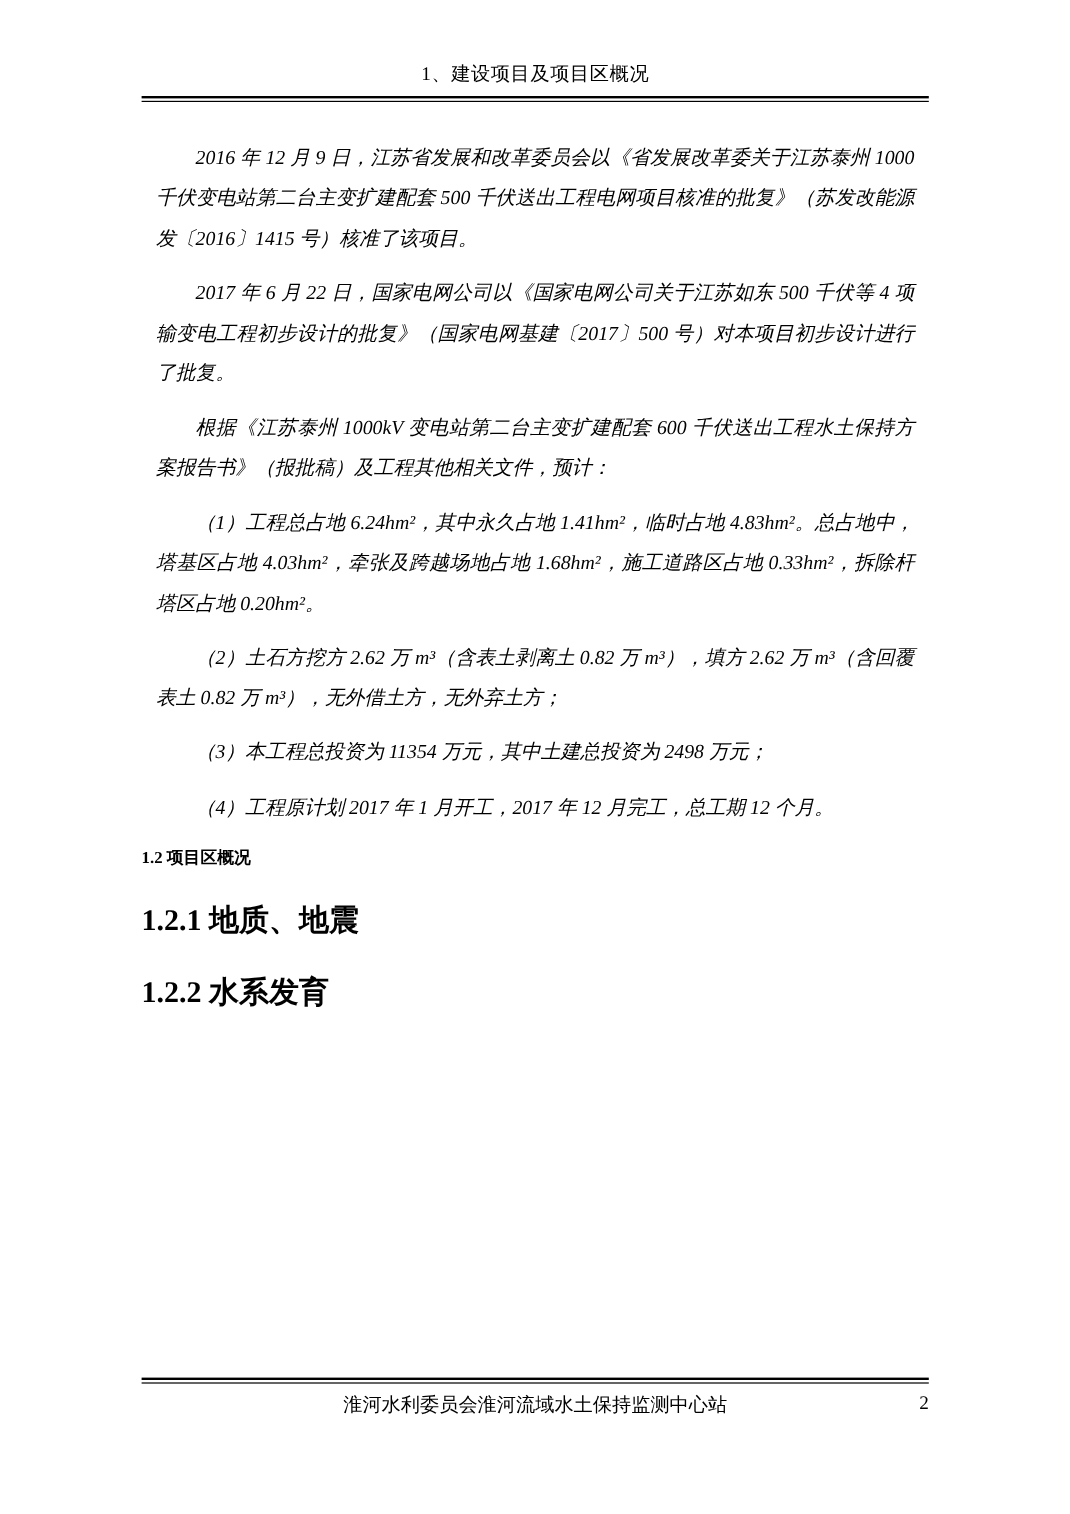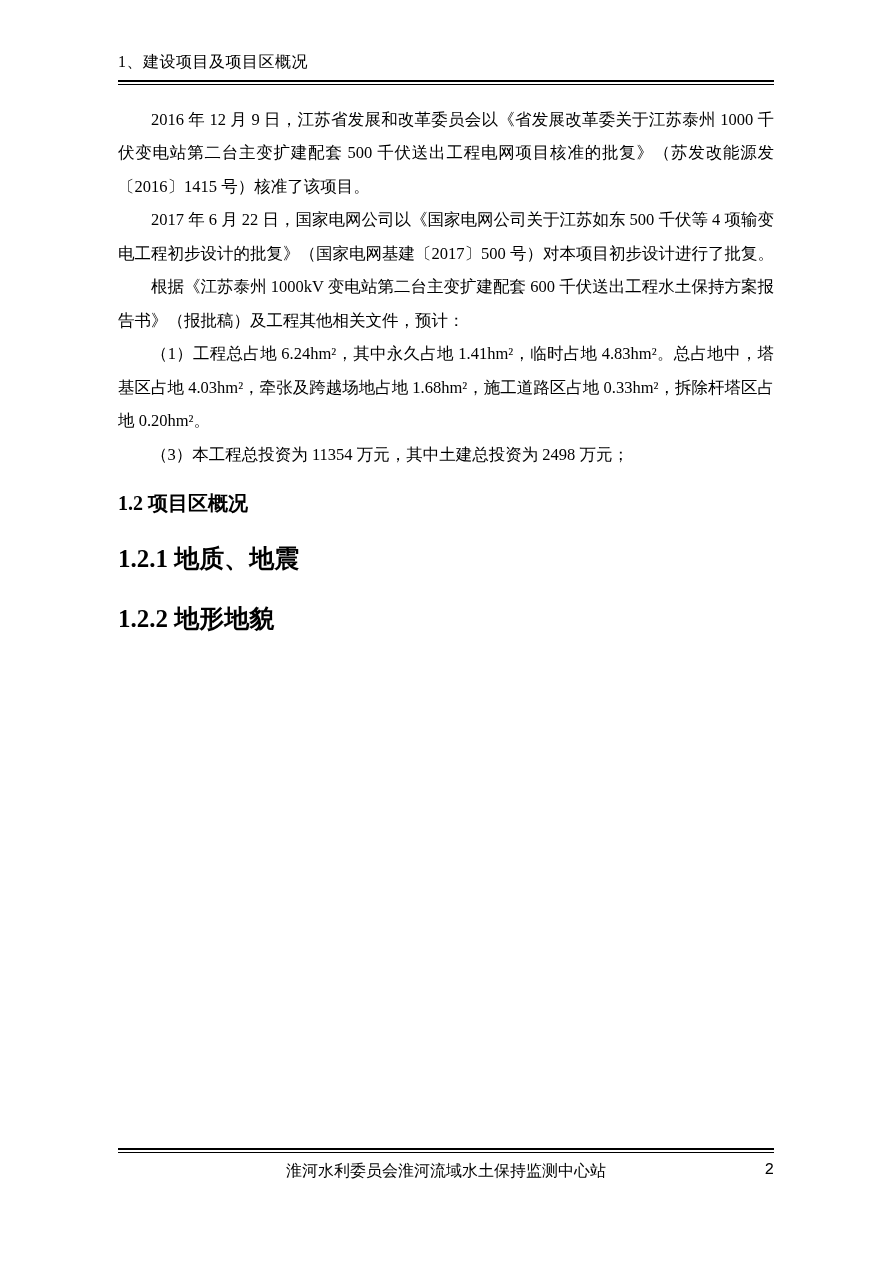--- a/index.html
+++ b/index.html
@@ -21,20 +21,21 @@
     overflow: hidden;
   }
   .page-inner {
     position: absolute;
     left: 118px;
     top: 52px;
     width: 656px;
   }
   
   .header-text {
+    text-align: center;
     font-size: 16px;
     font-family: "Liberation Serif", "DejaVu Serif", serif;
     letter-spacing: 0.5px;
     padding-bottom: 7px;
   }
   .header-rule {
     border: 0;
     border-top: 2.6px solid #000;
     margin: 0 0 0 0;
     height: 0;
@@ -47,25 +48,26 @@
   }
   
   .body-area {
     padding-top: 18px;
     font-size: 16.5px;
     line-height: 2.03;
     text-align: justify;
     text-justify: inter-ideograph;
   }
   p.para {
-    margin: 0;
+    margin: 12px;
     text-indent: 2em;
+    font-style: italic;
   }
   h2.h2 {
-    font-size: 20px;
+    font-size: 14px;
     font-weight: bold;
     margin: 16px 0 10px 0;
     line-height: 1.6;
   }
   h3.h3 {
     font-size: 25px;
     font-weight: bold;
     margin: 20px 0 8px 0;
     line-height: 1.6;
   }
@@ -88,21 +90,20 @@
     height: 0;
     margin: 2px 0 0 0;
   }
   .footer-row {
     display: flex;
     align-items: flex-end;
     justify-content: center;
     position: relative;
     padding-top: 8px;
     font-size: 16px;
-    font-family: Liberation Mono, monospace;
   }
   .footer-center {
     text-align: center;
   }
   .footer-page {
     position: absolute;
     right: 0;
     top: 8px;
     font-size: 16px;
   }
@@ -120,27 +121,29 @@
       <hr class="header-rule2">
     </div>
 
     <div class="body-area">
 
       <p class="para">2016 年 12 月 9 日，江苏省发展和改革委员会以《省发展改革委关于江苏泰州 1000 千伏变电站第二台主变扩建配套 500 千伏送出工程电网项目核准的批复》（苏发改能源发〔2016〕1415 号）核准了该项目。</p>
       <p class="para">2017 年 6 月 22 日，国家电网公司以《国家电网公司关于江苏如东 500 千伏等 4 项输变电工程初步设计的批复》（国家电网基建〔2017〕500 号）对本项目初步设计进行了批复。</p>
       <p class="para">根据《江苏泰州 1000kV 变电站第二台主变扩建配套 600 千伏送出工程水土保持方案报告书》（报批稿）及工程其他相关文件，预计：</p>
 
       <p class="para">（1）工程总占地 6.24hm²，其中永久占地 1.41hm²，临时占地 4.83hm²。总占地中，塔基区占地 4.03hm²，牵张及跨越场地占地 1.68hm²，施工道路区占地 0.33hm²，拆除杆塔区占地 0.20hm²。</p>
+      <p class="para">（2）土石方挖方 2.62 万 m³（含表土剥离土 0.82 万 m³），填方 2.62 万 m³（含回覆表土 0.82 万 m³），无外借土方，无外弃土方；</p>
       <p class="para">（3）本工程总投资为 11354 万元，其中土建总投资为 2498 万元；</p>
+      <p class="para">（4）工程原计划 2017 年 1 月开工，2017 年 12 月完工，总工期 12 个月。</p>
 
       <h2 class="h2">1.2 项目区概况</h2>
 
       <h3 class="h3">1.2.1 地质、地震</h3>
 
-      <h3 class="h3">1.2.2 地形地貌</h3>
+      <h3 class="h3">1.2.2 水系发育</h3>
 
     </div>
   </div>
 
   <div class="footer">
     <hr class="footer-rule">
     <hr class="footer-rule2">
     <div class="footer-row">
       <span class="footer-center">淮河水利委员会淮河流域水土保持监测中心站</span>
       <span class="footer-page">2</span>

